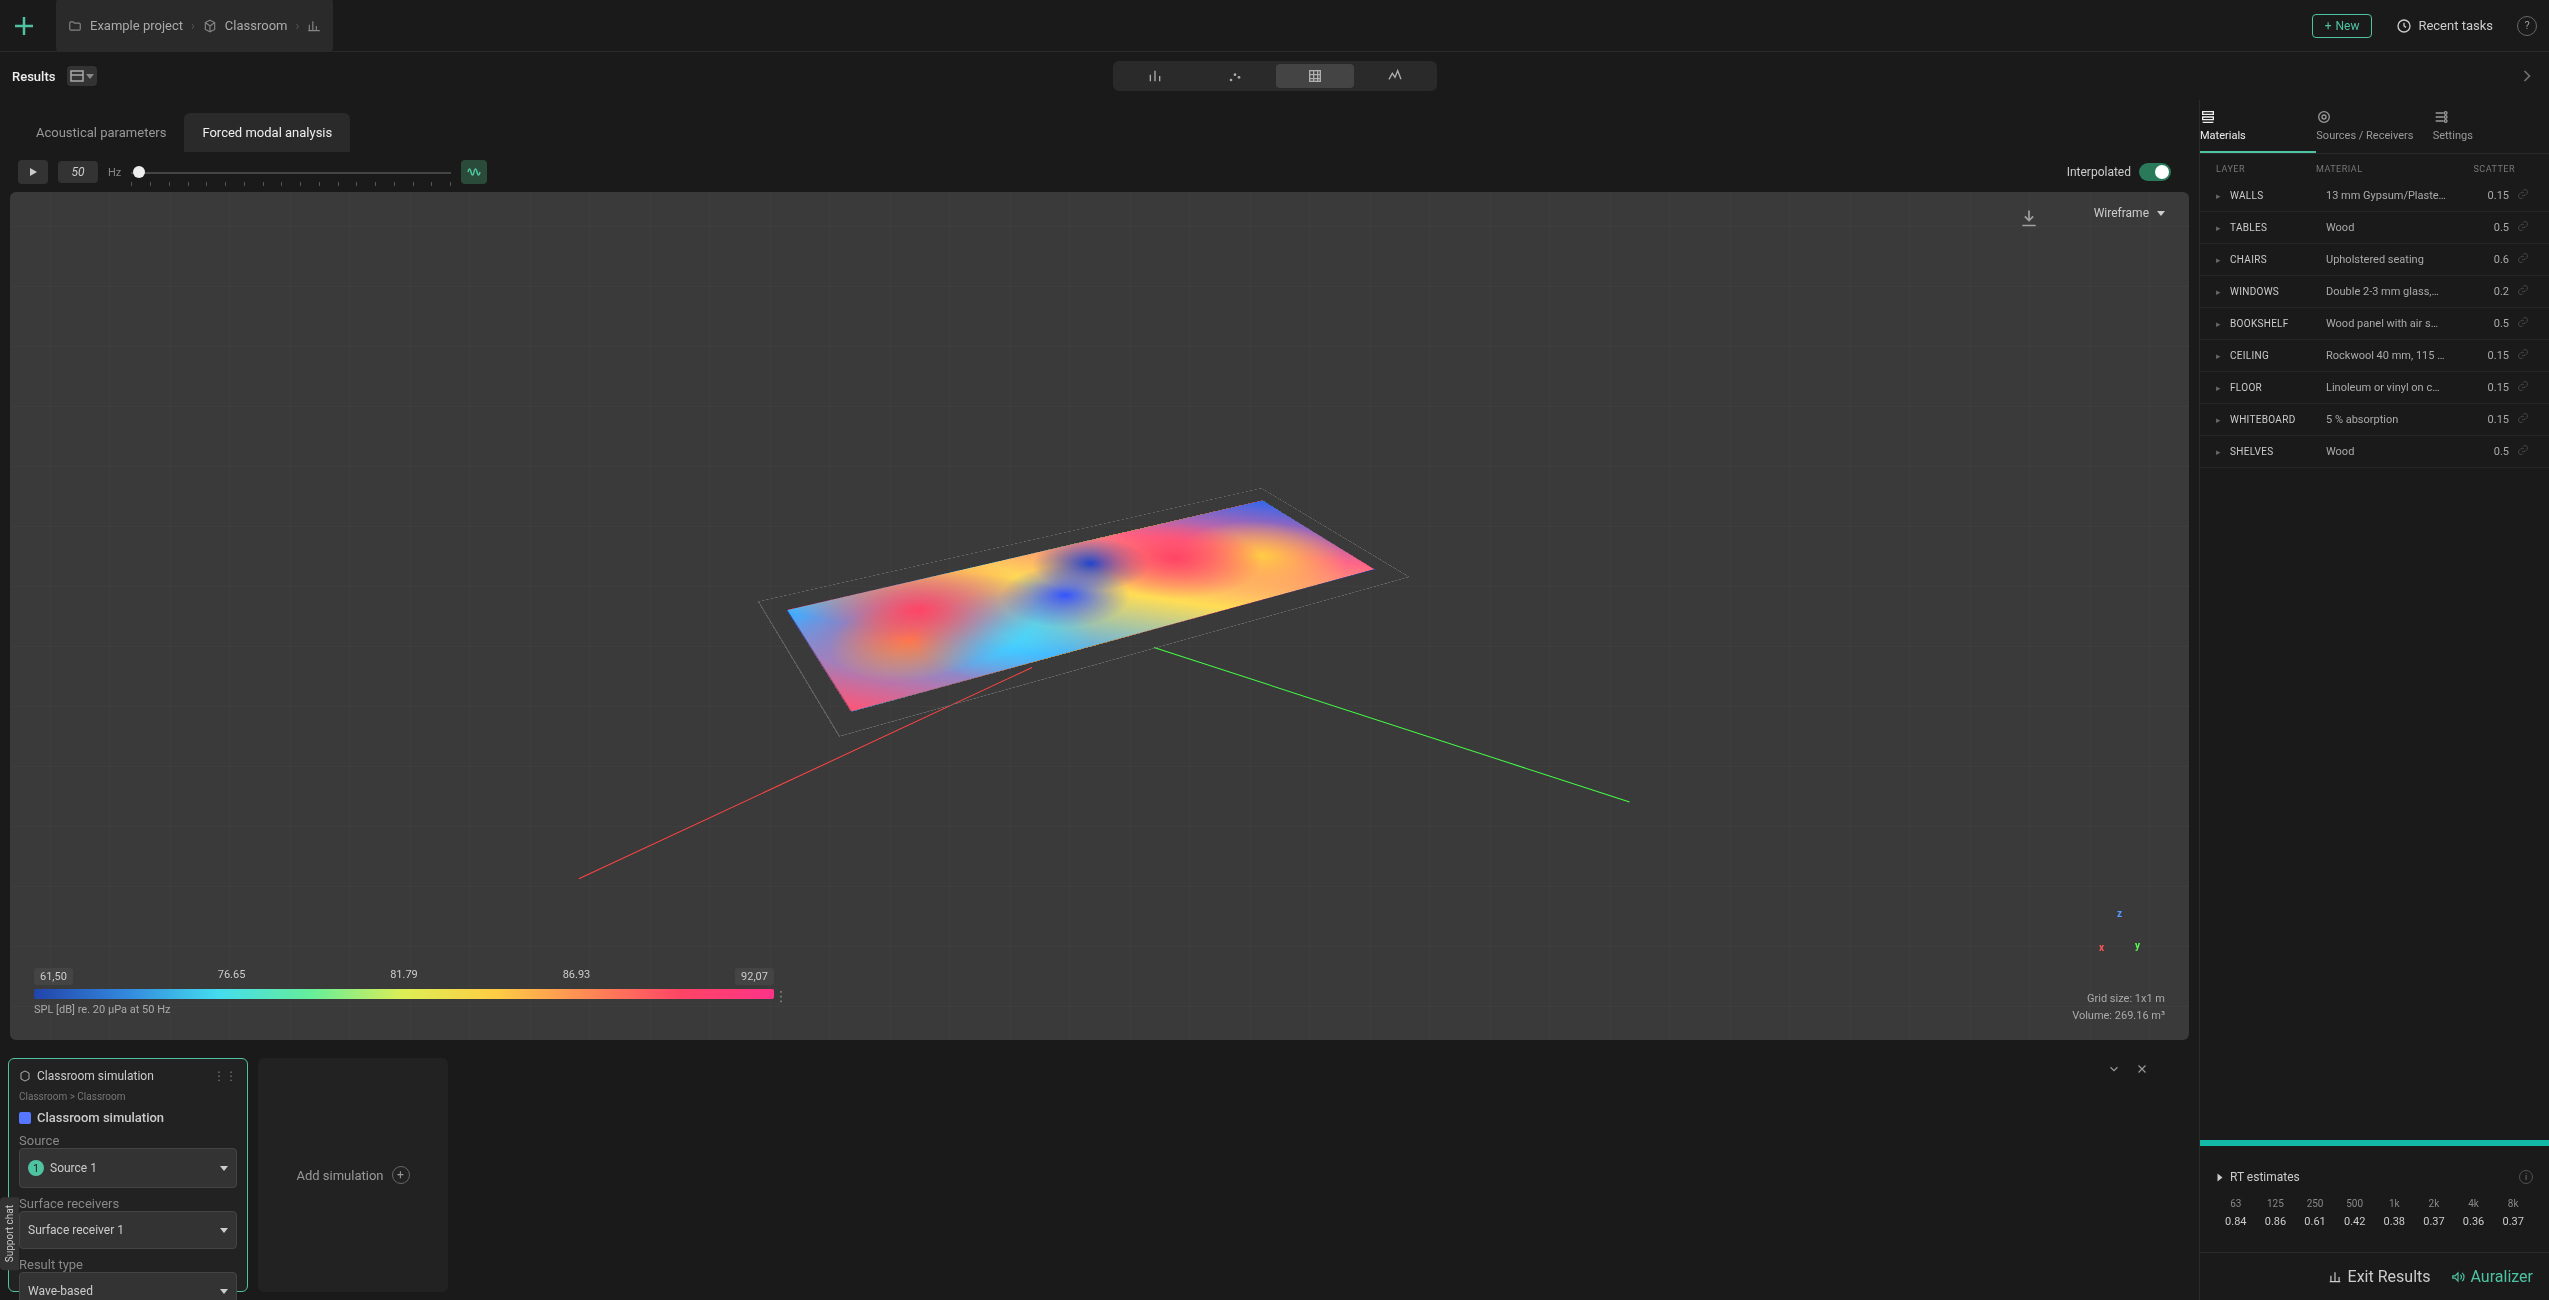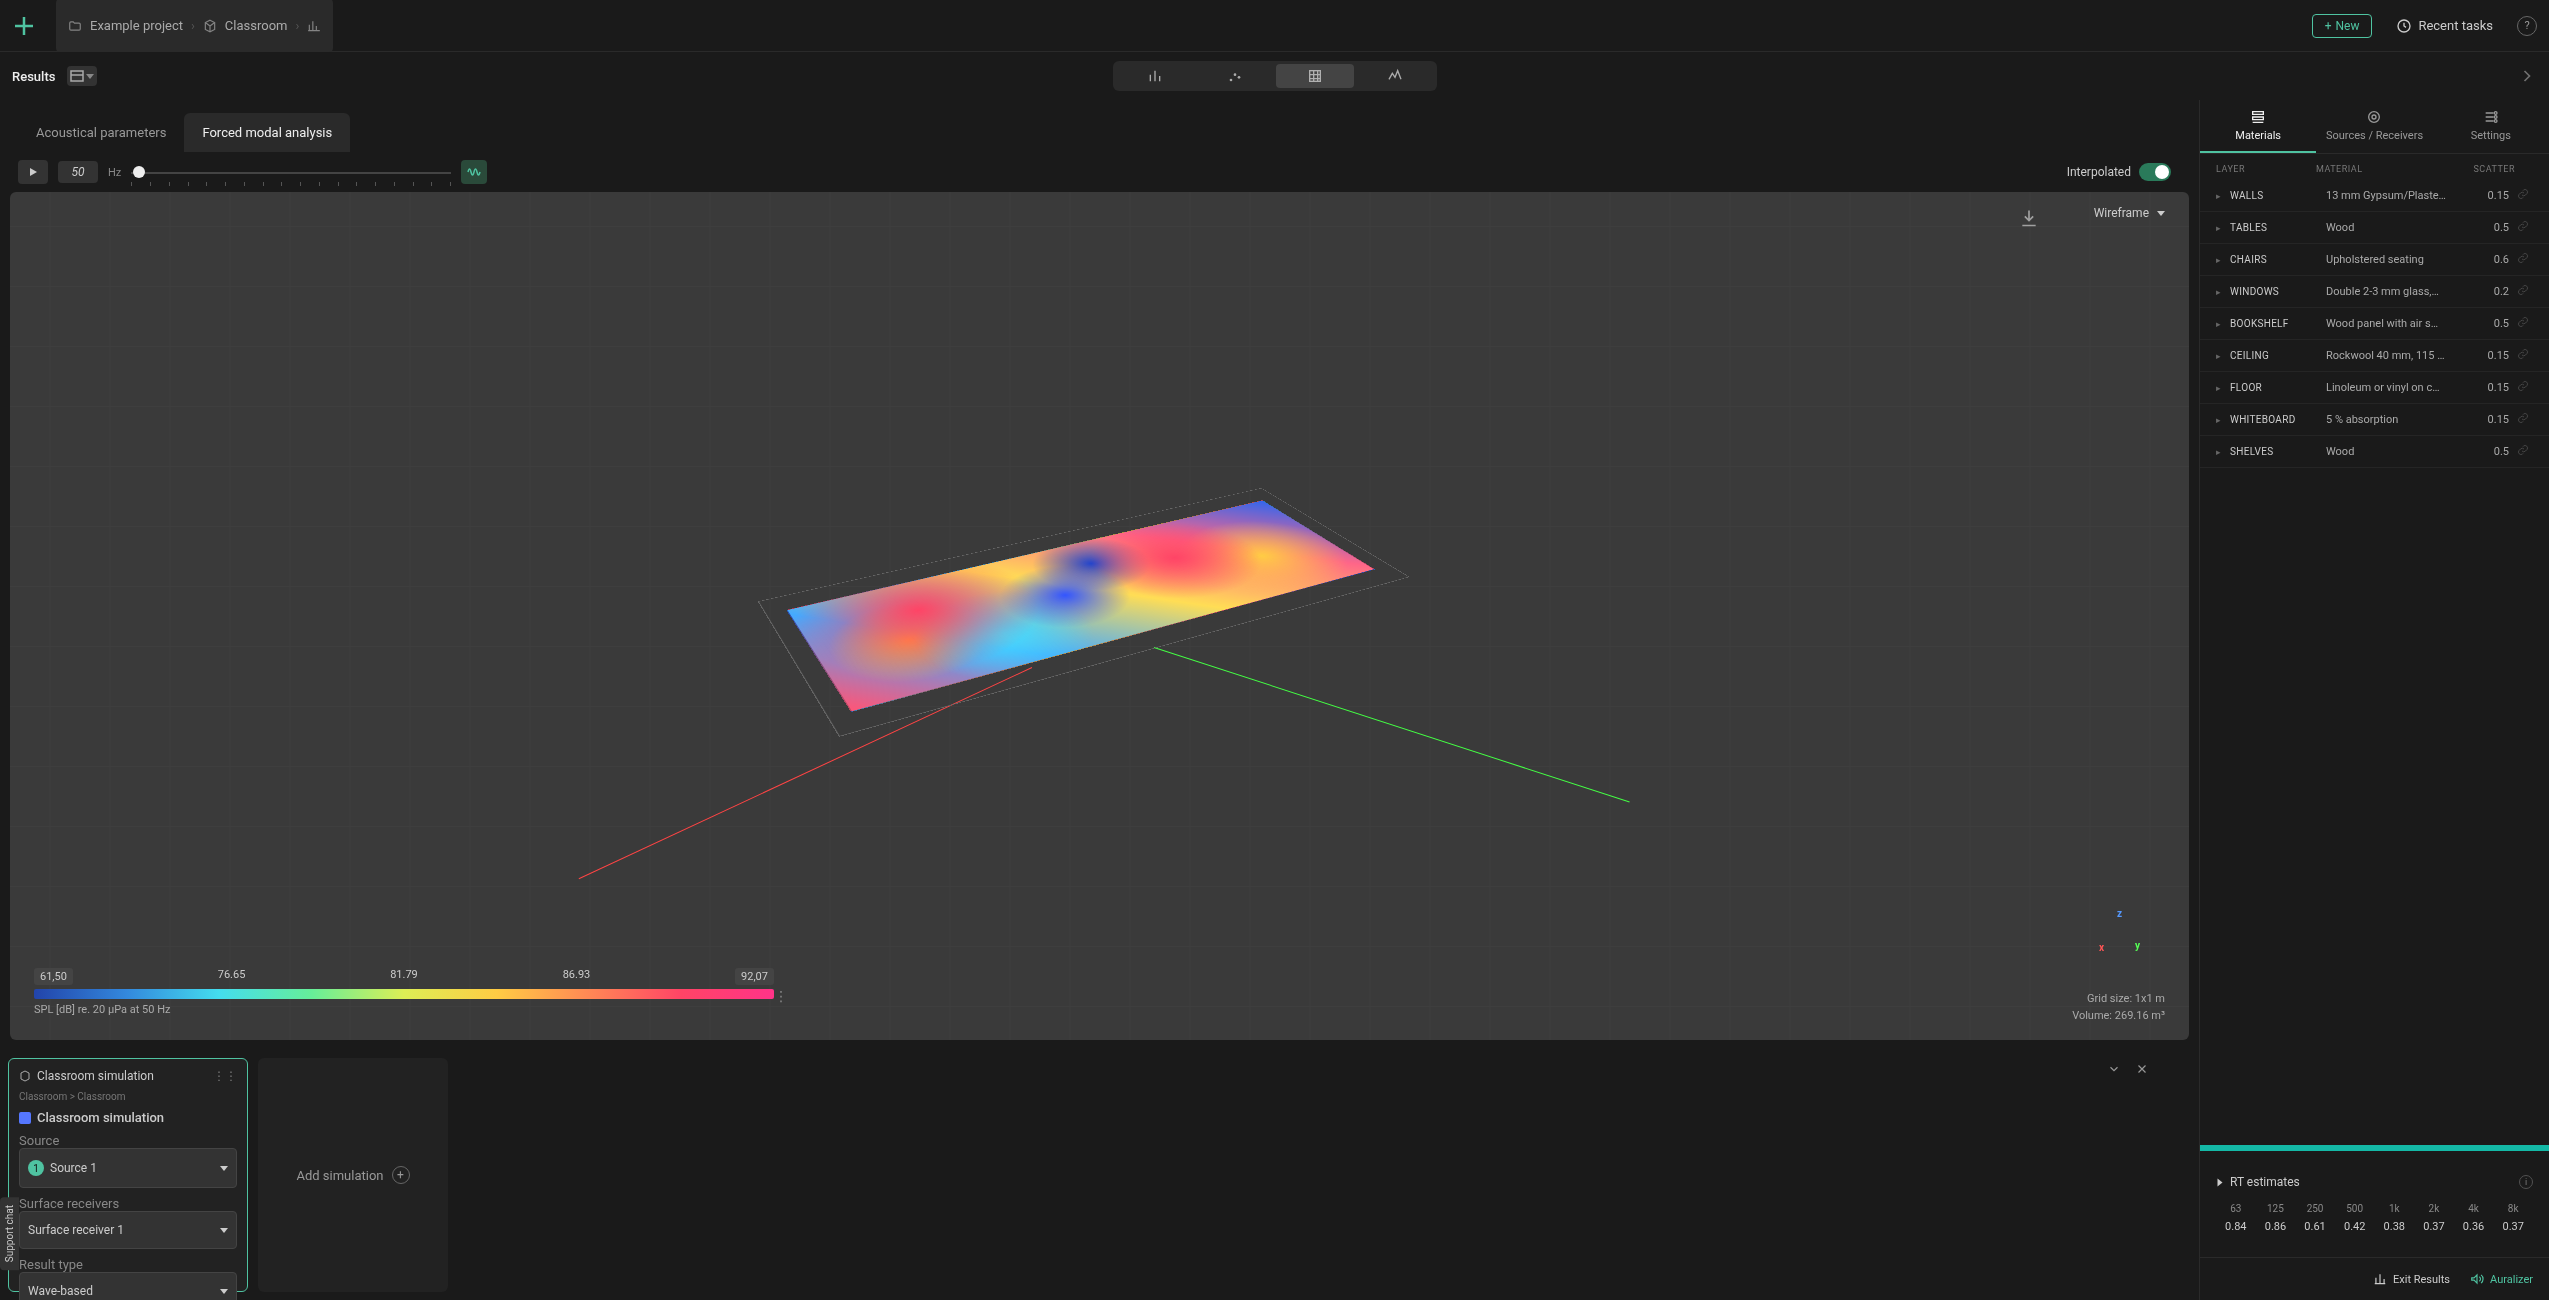--- a/index.html
+++ b/index.html
@@ -113,21 +113,21 @@
 
 .add-sim-card { width: 190px; background: #222; border-radius: 6px; display: flex; align-items: center; justify-content: center; gap: 8px; color: #999; font-size: 13px; cursor: pointer; }
 .add-sim-card .plus-circle { width: 18px; height: 18px; border: 1px solid #666; border-radius: 50%; display: flex; align-items: center; justify-content: center; font-size: 12px; }
 
 .bottom-collapse { position: absolute; top: 12px; right: 50px; display: flex; gap: 14px; opacity: 0.7; }
 .bottom-collapse span { cursor: pointer; }
 
 
 .right-sidebar { position: absolute; top: 100px; right: 0; width: 350px; bottom: 0; background: #1a1a1a; border-left: 1px solid #2a2a2a; display: flex; flex-direction: column; }
 .side-tabs { height: 54px; display: flex; border-bottom: 1px solid #2a2a2a; }
-.side-tab { flex: 1; display: flex; flex-direction: column; align-items: center; justify-content: center; gap: 4px; font-size: 11px; color: #999; cursor: pointer; border-bottom: 2px solid transparent; }
+.side-tab { flex: 1; display: flex; flex-direction: column; justify-content: center; gap: 4px; font-size: 11px; color: #999; cursor: pointer; border-bottom: 2px solid transparent; }
 .side-tab.active { color: #eee; border-bottom-color: #4fc3a1; }
 .side-tab svg { width: 16px; height: 16px; }
 
 .materials-header { display: flex; padding: 10px 16px 6px; font-size: 9px; letter-spacing: 0.5px; color: #777; text-transform: uppercase; }
 .mh-layer { flex: 0 0 100px; }
 .mh-material { flex: 1; }
 .mh-scatter { flex: 0 0 60px; text-align: right; padding-right: 18px; }
 
 .materials-list { flex: 0 0 auto; }
 .mat-row { display: flex; align-items: center; padding: 8px 16px; font-size: 11px; color: #ccc; border-bottom: 1px solid #252525; }
@@ -141,21 +141,21 @@
 
 .rt-section { border-top: 6px solid #14b8a6; padding: 24px 16px; }
 .rt-header { display: flex; align-items: center; gap: 6px; font-size: 12px; color: #ccc; margin-bottom: 14px; }
 .rt-header .info { margin-left: auto; opacity: 0.5; width: 14px; height: 14px; border: 1px solid #888; border-radius: 50%; font-size: 9px; display: flex; align-items: center; justify-content: center; }
 .rt-table { width: 100%; }
 .rt-freqs, .rt-vals { display: flex; justify-content: space-between; }
 .rt-freqs span { flex: 1; text-align: center; font-size: 10px; color: #888; }
 .rt-vals span { flex: 1; text-align: center; font-size: 11px; color: #ccc; padding-top: 6px; }
 
 .bottom-actions { border-top: 1px solid #2a2a2a; padding: 14px 16px; display: flex; gap: 20px; justify-content: flex-end; }
-.action-btn { display: flex; align-items: center; gap: 6px; font-size: 11px; color: #ccc; cursor: pointer; }
+.action-btn { display: flex; align-items: center; gap: 6px; font-size: 16px; color: #ccc; cursor: pointer; }
 .action-btn svg { width: 14px; height: 14px; }
 .action-btn.auralizer { color: #4fc3a1; }
 
 
 .support-tab { position: absolute; left: 0; bottom: 30px; background: #333; color: #ccc; font-size: 10px; padding: 8px 4px; writing-mode: vertical-rl; transform: rotate(180deg); border-radius: 0 4px 4px 0; cursor: pointer; display: flex; align-items: center; gap: 6px; }
 
 .caret-down { display: inline-block; width: 0; height: 0; border-left: 4px solid transparent; border-right: 4px solid transparent; border-top: 5px solid currentColor; }
 </style>
 </head>
 <body>

